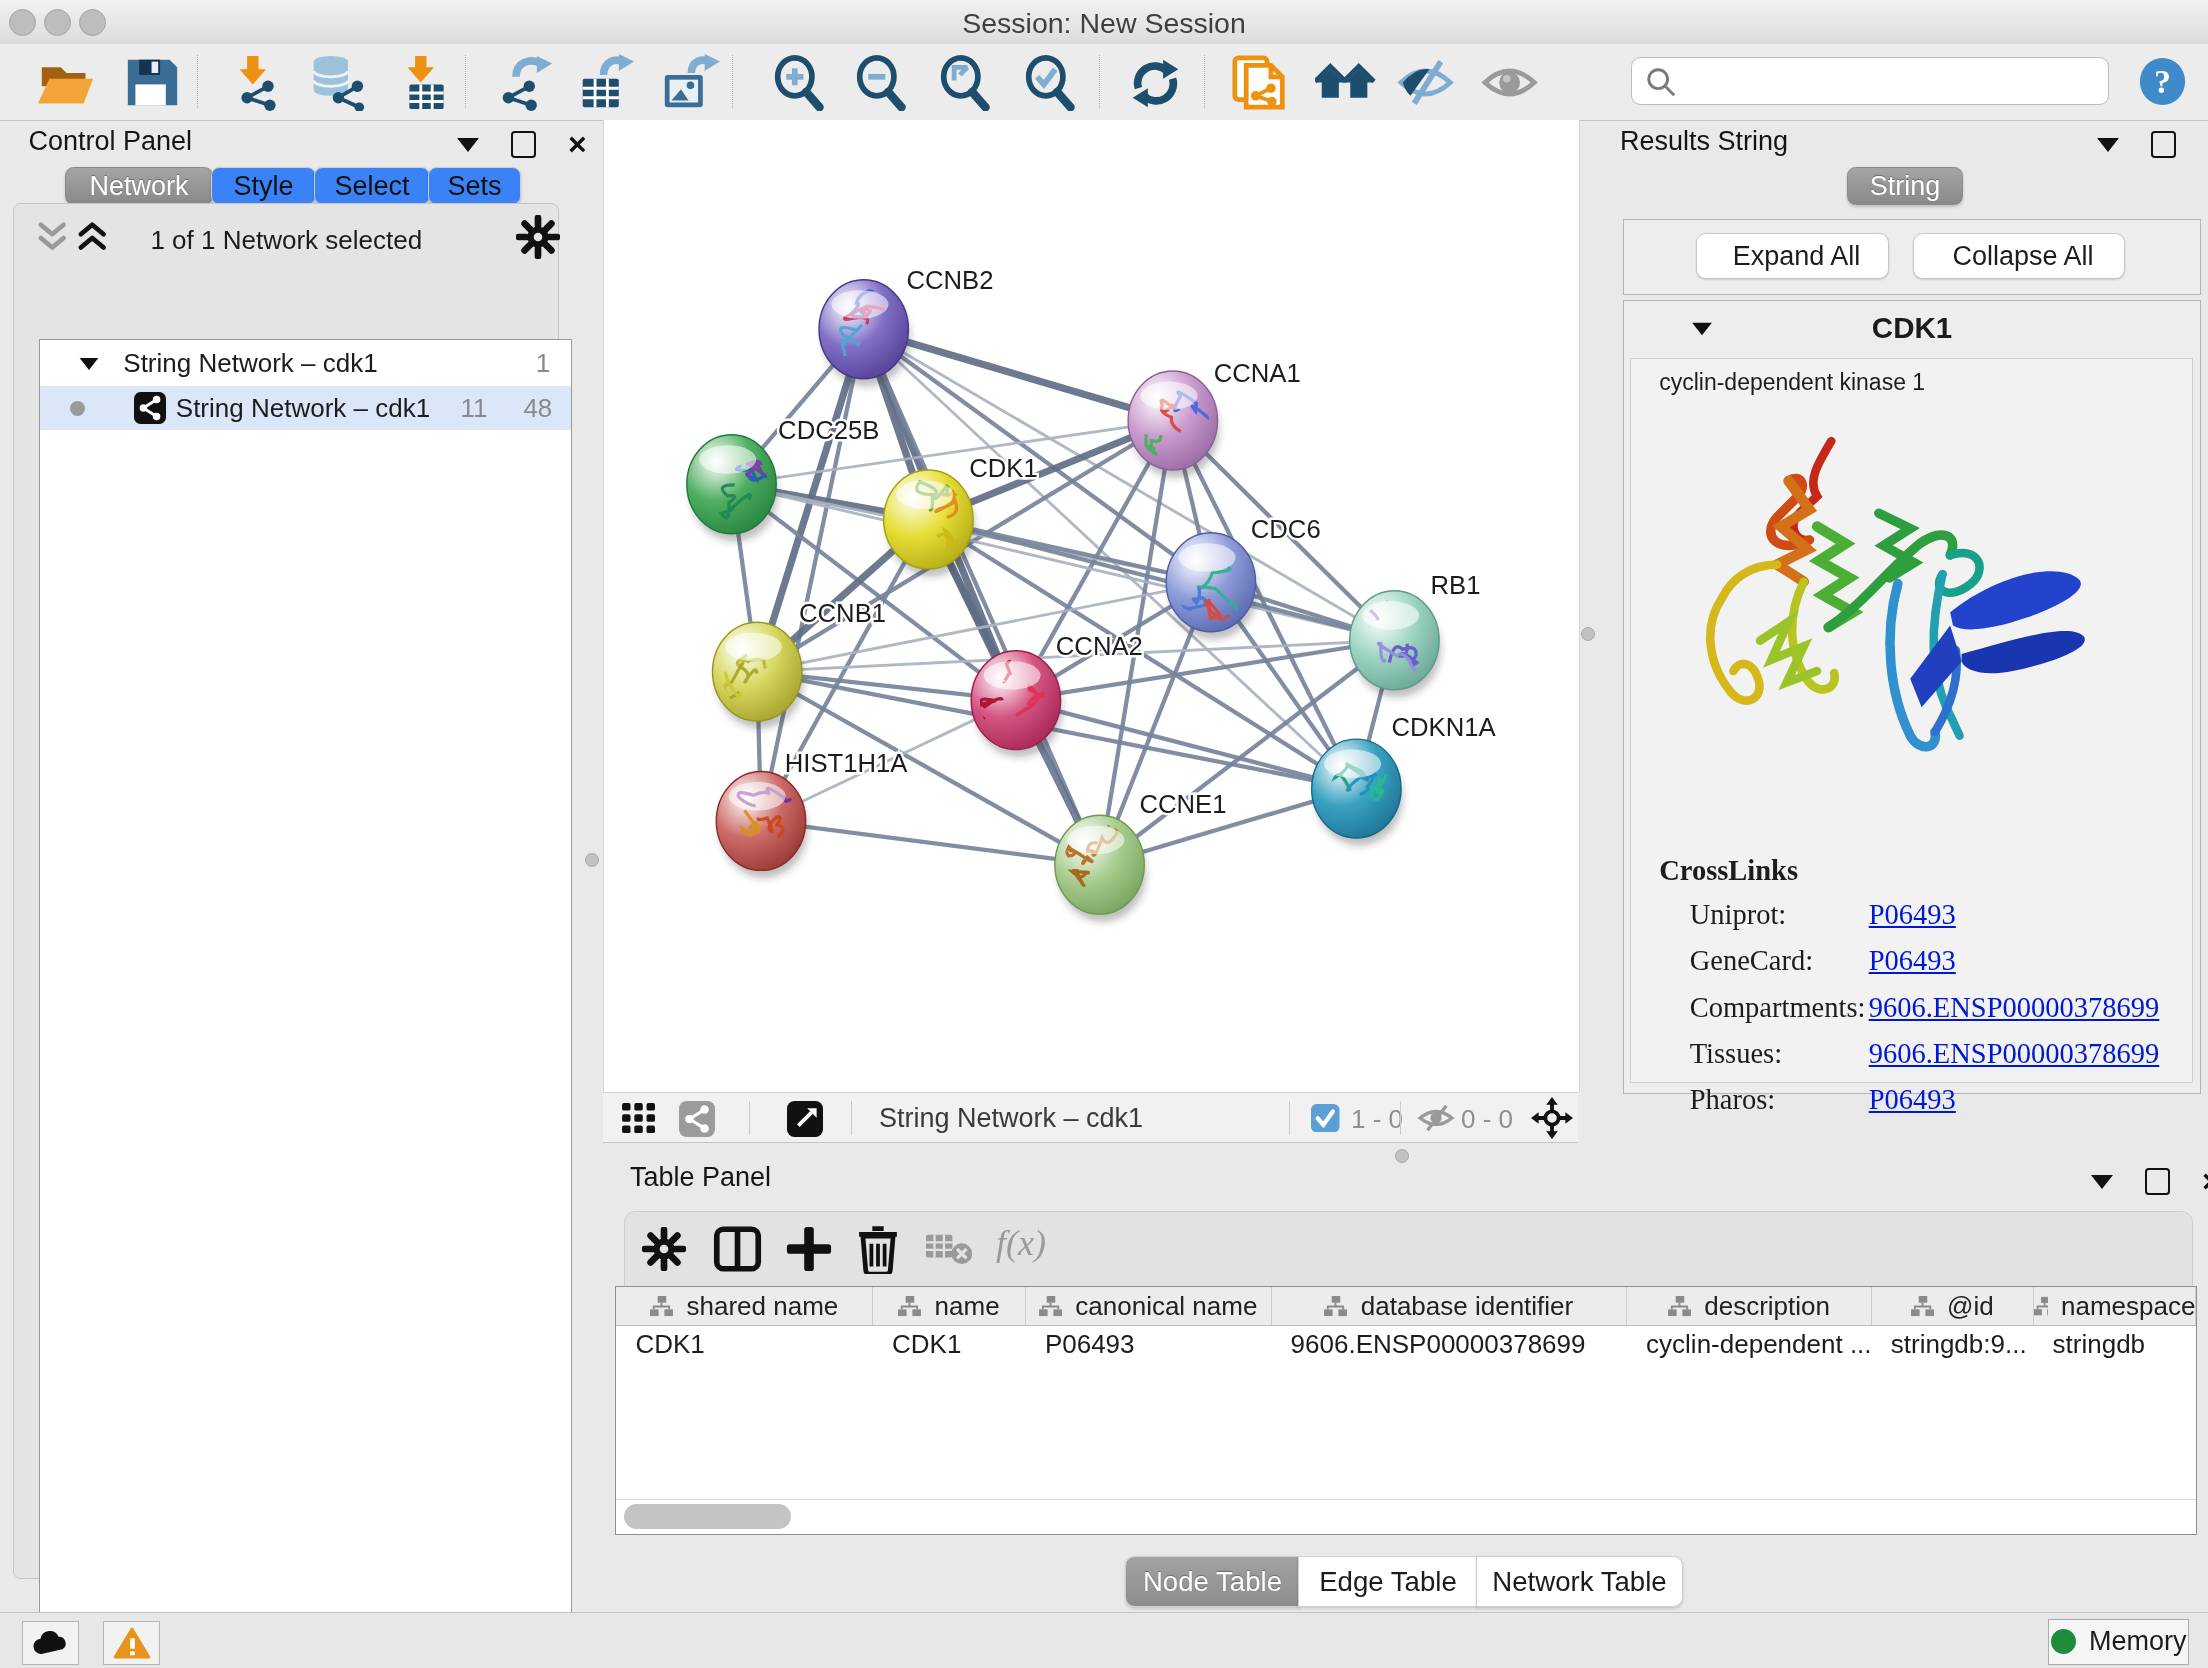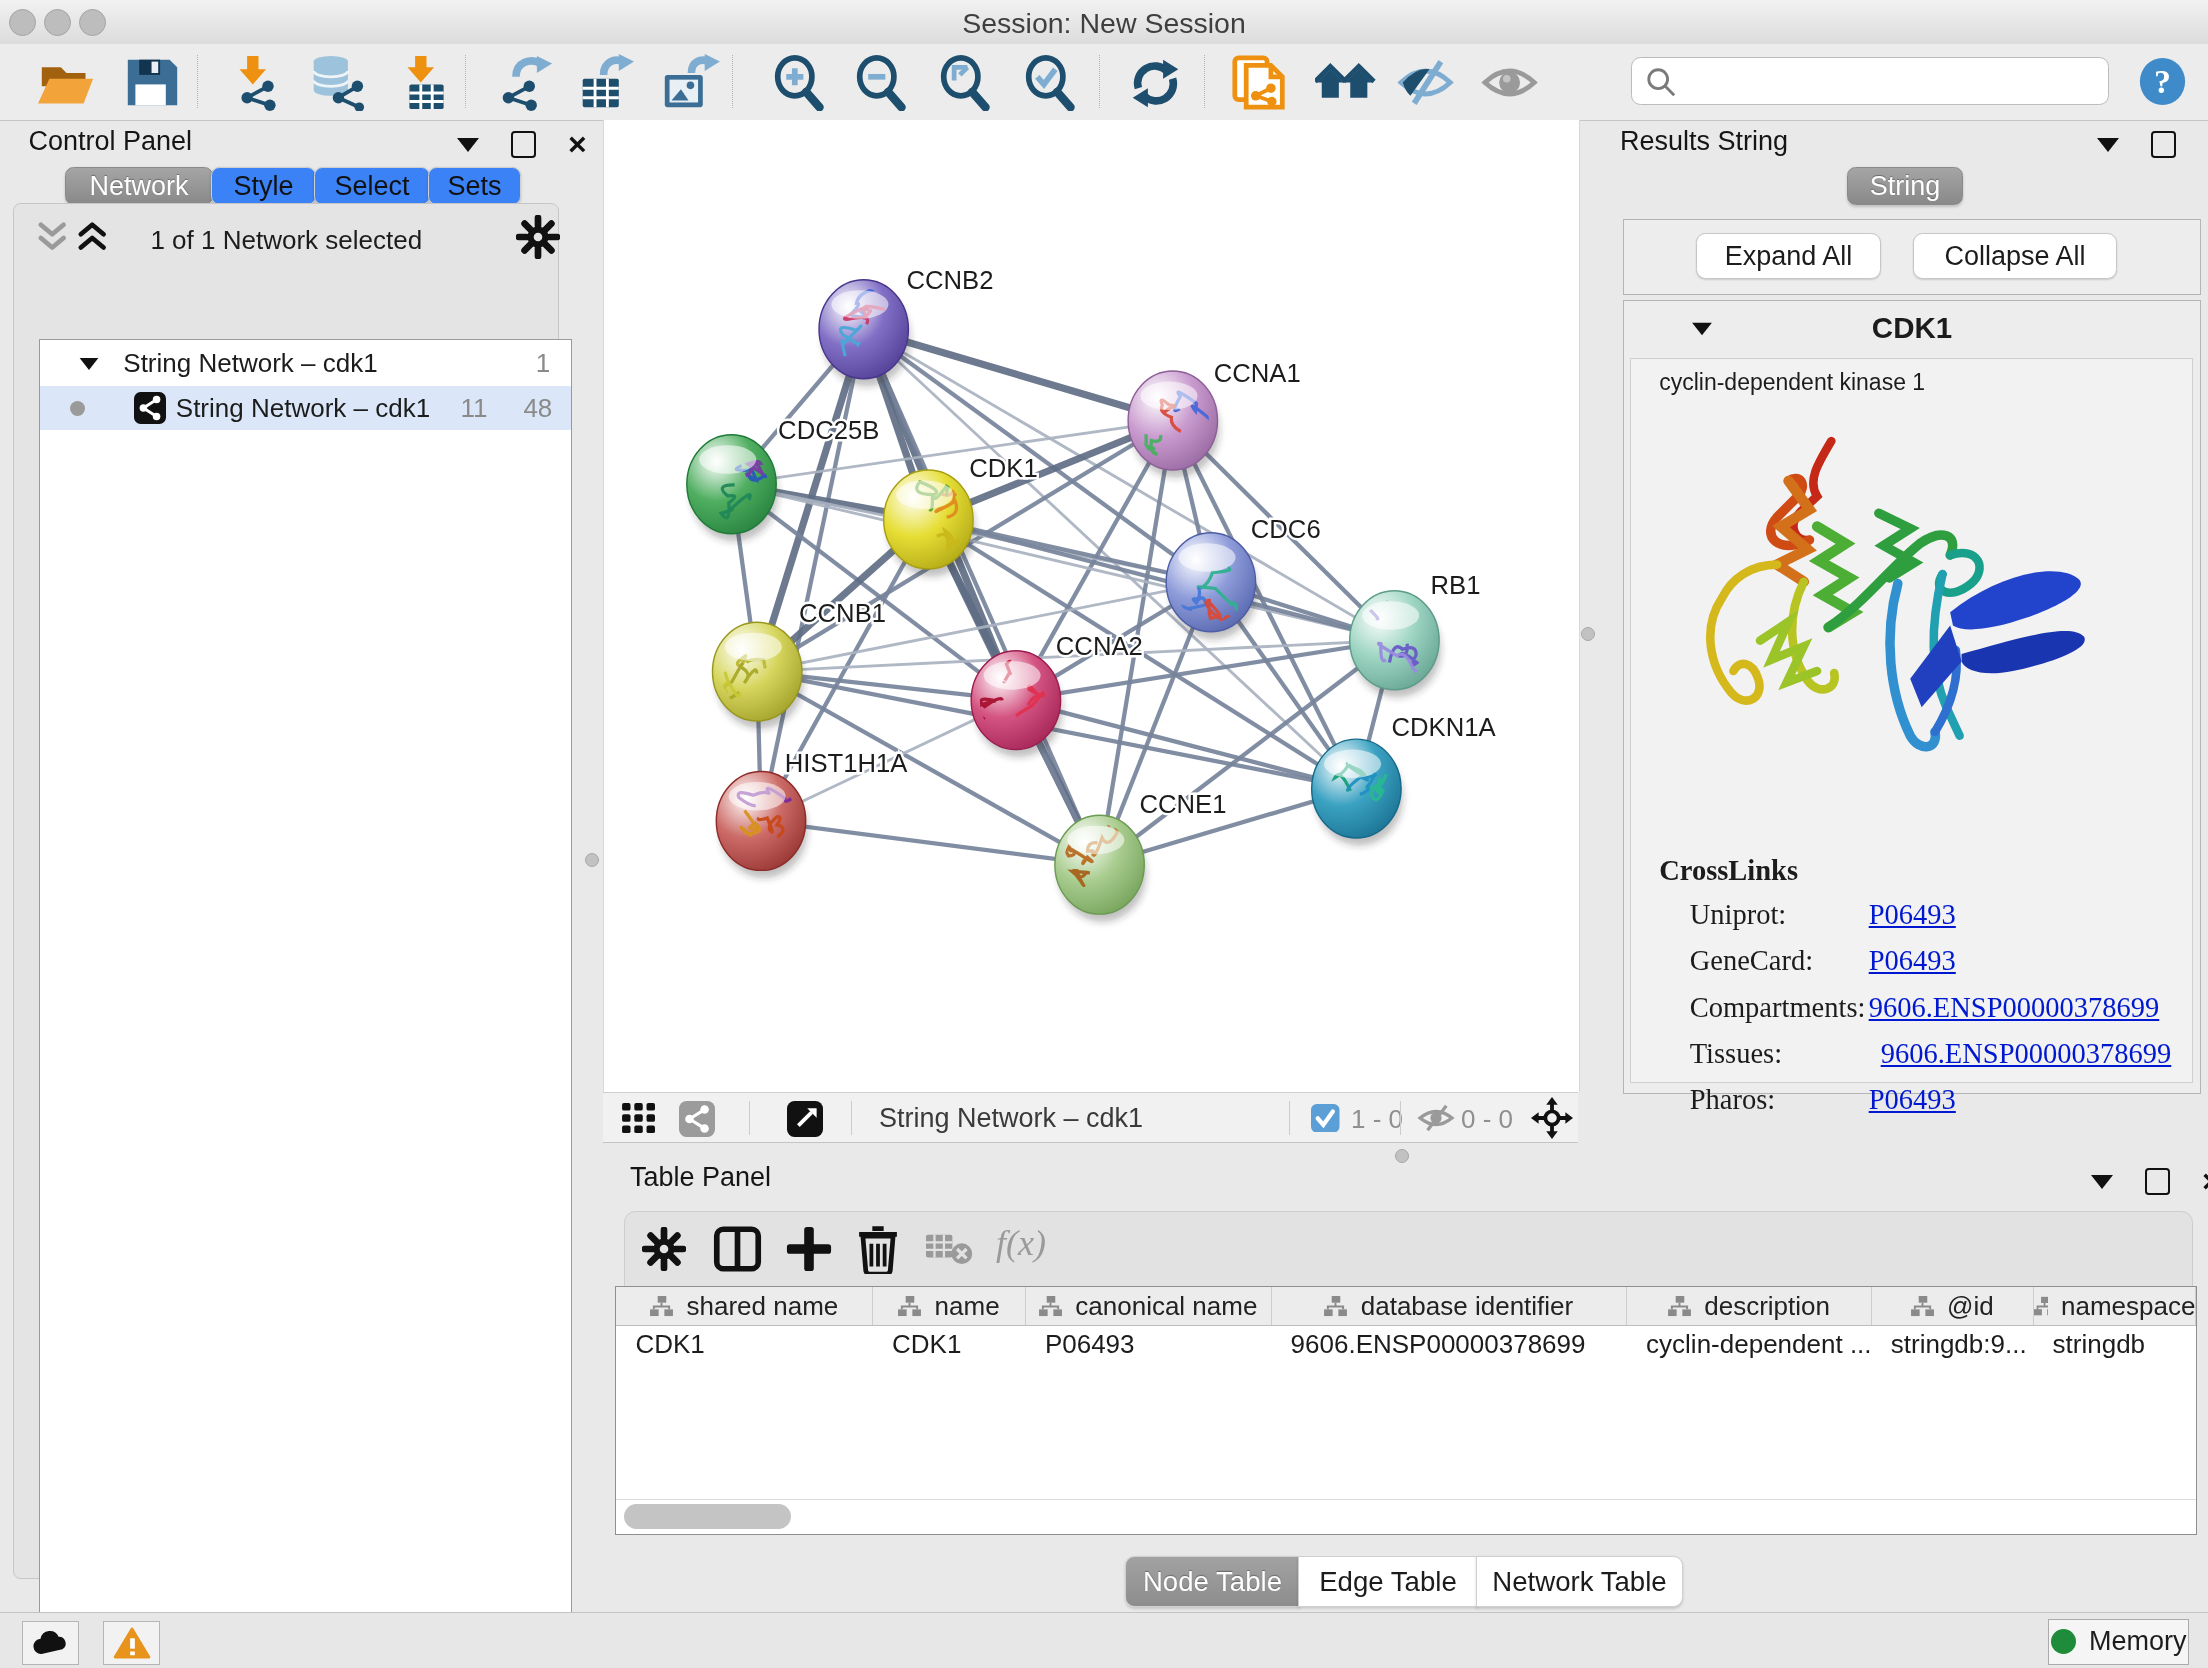--- a/index.html
+++ b/index.html
@@ -50,21 +50,21 @@
   .netbar .vsep{position:absolute;top:7.6px;height:34px;border-left:1px solid #cccccc;}
   .badge{position:absolute;font-size:26px;color:#8f8f8f;top:10.5px;}
   .netname{position:absolute;left:276px;top:9.5px;font-size:27px;color:#3a3a3a;}
   .dot-handle{position:absolute;width:12.4px;height:12.4px;border-radius:50%;
     background:#c2c2c2;border:1px solid #a8a8a8;}
   
   .rpanel{position:absolute;left:1596px;top:120px;width:613px;height:1021px;}
   .rbox{position:absolute;left:27px;width:576px;background:#ededed;border:1.9px solid #b4b4b4;}
   .btn{position:absolute;height:44px;background:#fff;border:1px solid #c6c6c6;border-radius:9.5px;
     font-size:27px;display:flex;align-items:center;justify-content:center;
-    box-shadow:0 1px 1.9px rgba(0,0,0,.15);}
+    box-shadow:0 1px 1.9px rgba(0,0,0,.15);padding-left:8px;}
   .serif{font-family:"Liberation Serif",serif;}
   .xlink{color:#0018cf;text-decoration:underline;}
   
   .tpanel{position:absolute;left:603px;top:1141px;width:1605px;height:436px;}
   .tstrip{position:absolute;left:21px;top:70px;width:1567px;height:74px;background:#e2e2e2;
     border:1px solid #cdcdcd;border-radius:11.4px 11.4px 0 0;}
   .gridtable{position:absolute;left:12.4px;top:145px;width:1582px;height:249px;background:#fff;
     border:1.9px solid #8f8f8f;box-sizing:border-box;}
   .thead{position:absolute;left:0;top:0;height:38px;width:100%;background:#ececec;
     border-bottom:1px solid #bdbdbd;display:flex;}
@@ -683,21 +683,21 @@
               <span class="xlink">P06493</span>
             </div>
             <div class="serif" style="display: flex; font-size: 28.5px; margin-bottom: 14.3px;">
               <span style="width: 179px;">GeneCard:</span>
               <span class="xlink">P06493</span>
             </div>
             <div class="serif" style="display: flex; font-size: 28.5px; margin-bottom: 14.3px;">
               <span style="width: 179px;">Compartments:</span>
               <span class="xlink">9606.ENSP00000378699</span>
             </div>
-            <div class="serif" style="display: flex; font-size: 28.5px; margin-bottom: 14.3px; gap: 12px;">
+            <div class="serif" style="display: flex; font-size: 28.5px; margin-bottom: 14.3px;">
               <span style="width: 179px;">Tissues:</span>
               <span class="xlink">9606.ENSP00000378699</span>
             </div>
             <div class="serif" style="display: flex; font-size: 28.5px; margin-bottom: 14.3px;">
               <span style="width: 179px;">Pharos:</span>
               <span class="xlink">P06493</span>
             </div>
           </div>
       </div>
     </div>

